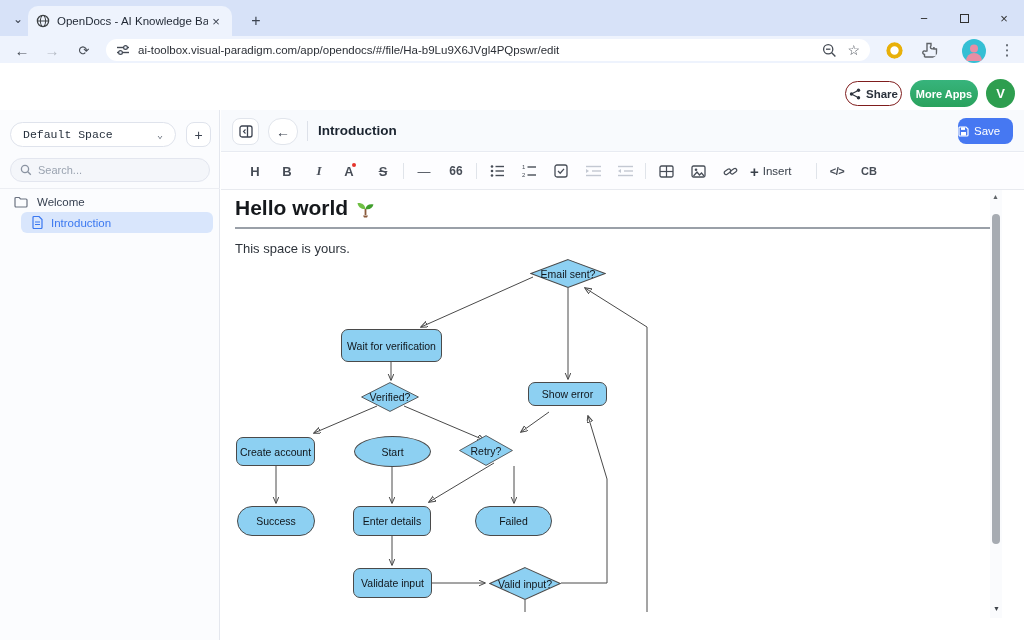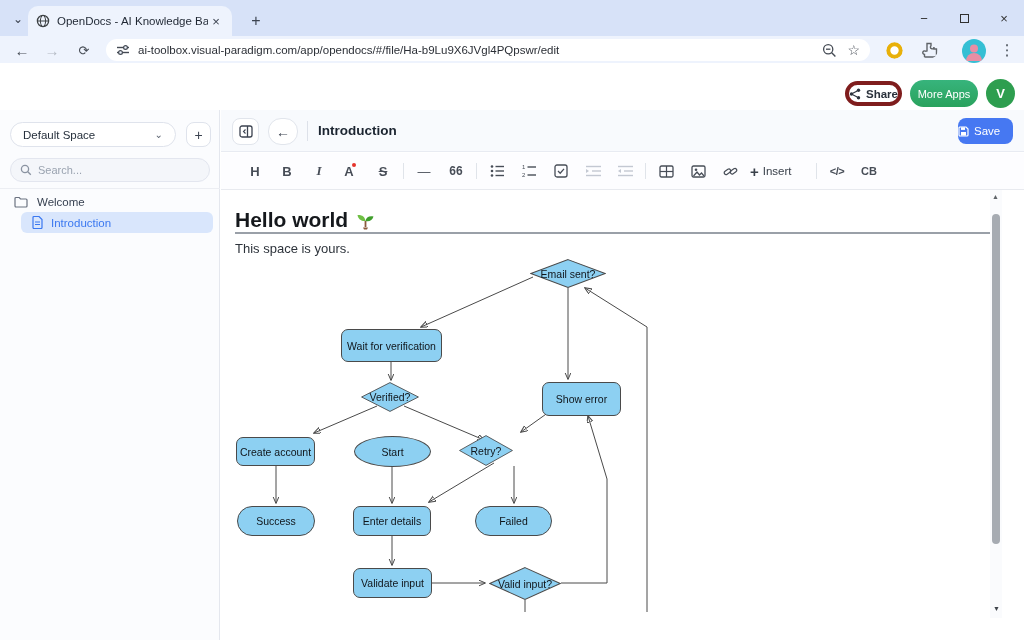--- a/index.html
+++ b/index.html
@@ -25,32 +25,32 @@
   .omnibox { position:absolute; left:106px; top:3px; width:764px; height:22px; background:#fff; border-radius:12px;
     display:flex; align-items:center; padding:0 10px; }
   .omni-url { font-size:11.5px; color:#2b2f36; flex:1; white-space:nowrap; overflow:hidden; margin-left:8px; }
 
   
   .appheader { position:absolute; left:0; top:63px; width:1024px; height:47px; background:#fff; border-bottom:1px solid #e7eaf0; }
   .applogo { position:absolute; left:13px; top:10px; width:27px; height:27px; }
   .appname { position:absolute; left:46px; top:9px; font-size:13.5px; font-weight:bold; color:#1f2a37; }
   .poweredby { position:absolute; left:46px; top:26px; font-size:10px; color:#6b7280; }
   .poweredby a { color:#6b7280; text-decoration:underline; }
-  .share-btn { position:absolute; left:845px; top:81px; width:57px; height:25px; background:#fff; border:4px solid #7f1d1d;
+  .share-btn { position:absolute; left:845px; top:81px; width:57px; height:25px; background:#fff; border:1px solid #7f1d1d;
     border-radius:13px; display:flex; align-items:center; justify-content:center; gap:5px; font-size:11.5px; font-weight:bold; color:#2b323c; cursor:pointer; }
   .moreapps-btn { position:absolute; left:910px; top:80px; width:68px; height:27px; border:none; border-radius:14px;
-    background:linear-gradient(180deg,#37b47c,var(--brand-green,#2aa25d)); color:#fff; font-size:11px; font-weight:normal;
+    background:linear-gradient(180deg,#37b47c,var(--brand-green,#2aa25d)); color:#fff; font-size:11px; font-weight:bold;
     display:flex; align-items:center; justify-content:center; cursor:pointer; font-family:inherit; }
   .user-avatar { position:absolute; left:986px; top:79px; width:29px; height:29px; border-radius:50%; background:#2e9e4f;
     color:#fff; font-size:13px; font-weight:bold; display:flex; align-items:center; justify-content:center; cursor:pointer; }
 
   
   .sidebar { position:absolute; left:0; top:110px; width:220px; height:530px; background:#fbfcfe; border-right:1px solid #e4e7ee; }
   .space-select { position:absolute; left:10px; top:12px; width:166px; height:25px; background:#fff; border:1px solid #dfe3ec;
-    border-radius:13px; display:flex; align-items:center; justify-content:space-between; padding:0 12px; font-size:11.5px; color:#26303c; cursor:pointer; }
+    border-radius:13px; display:flex; align-items:center; justify-content:space-between; padding:0 12px; font-size:11.5px; color:#26303c; cursor:pointer;font-family:Liberation Mono, monospace; }
   .space-chevron { font-size:10px; color:#5b6370; }
   .add-page-btn { position:absolute; left:186px; top:12px; width:25px; height:25px; background:#fff; border:1px solid #dfe3ec;
     border-radius:8px; display:flex; align-items:center; justify-content:center; font-size:14px; color:#3c4350; cursor:pointer; }
   .searchbox { position:absolute; left:10px; top:48px; width:200px; height:24px; background:#f4f6fa; border:1px solid #e3e6ef;
     border-radius:12px; display:flex; align-items:center; padding:0 9px; gap:6px; }
   .searchbox input { border:none; outline:none; background:transparent; font-size:11px; color:#3c4350; width:150px; font-family:inherit; }
   .searchbox input::placeholder { color:#9aa3b0; }
   .side-divider { position:absolute; left:0; top:78px; width:220px; height:1px; background:#eceef3; }
   .tree-folder { position:absolute; left:14px; top:86px; width:196px; height:18px; display:flex; align-items:flex-start; gap:9px;
     font-size:11.5px; color:#374151; cursor:pointer; }
@@ -74,21 +74,21 @@
   .tbi.disabled { color:#c3c8d2; cursor:default; }
   .tbdiv { width:1px; height:16px; background:#e0e4ea; flex:0 0 auto; }
   .tbi .acolor { position:relative; font-weight:bold; font-size:13px; }
   .tbi.strike { text-decoration:line-through; font-weight:bold; }
   .tb-insert { display:flex; align-items:center; gap:4px; font-size:11.5px; color:#3a414b; width:58px; cursor:pointer; flex:0 0 auto; }
   .tb-insert .plus { font-size:15px; font-weight:bold; }
   .tbi.code { font-size:11px; font-weight:bold; letter-spacing:-0.5px; }
 
   
   .editor { position:absolute; left:221px; top:190px; width:803px; height:428px; background:#fff; }
-  .h1wrap { position:absolute; left:235px; top:196px; width:755px; border-bottom:2px solid #9aa0a8; display:flex; align-items:center; gap:8px;margin-top:12px; }
+  .h1wrap { position:absolute; left:235px; top:196px; width:755px; border-bottom:2px solid #9aa0a8; padding-bottom:7px; display:flex; align-items:center; gap:8px; }
   .h1wrap h1 { font-size:21px; font-weight:bold; color:#15181c; }
   .para { position:absolute; left:235px; top:241px; font-size:13px; color:#2d333b; }
 
   
   .edges { position:absolute; left:0; top:0; width:1024px; height:640px; pointer-events:none; }
   .edges path, .edges line { stroke:var(--node-stroke,#4a4a4a); stroke-width:1; fill:none; }
   .fc-node { position:absolute; display:flex; align-items:center; justify-content:center; font-size:10.5px; color:#10151a; text-align:center; }
   .fc-rect { background:var(--node-fill,#8dd0f2); border:1px solid var(--node-stroke,#4a4a4a); border-radius:7px; }
   .fc-stadium { background:var(--node-fill,#8dd0f2); border:1px solid var(--node-stroke,#4a4a4a); border-radius:15px; }
   .fc-ellipse { background:var(--node-fill,#8dd0f2); border:1px solid var(--node-stroke,#4a4a4a); border-radius:50%; }
@@ -359,21 +359,21 @@
   </div>
   <div class="fc-node fc-rect" style="left:341px;top:329px;width:101px;height:33px;">
     <span>Wait for verification</span>
   </div>
   <div class="fc-node fc-diamond" style="left:361px;top:382px;width:58px;height:30px;">
     <svg viewBox="0 0 100 50" preserveAspectRatio="none">
         <polygon points="50,1 99,25 50,49 1,25"></polygon>
       </svg>
     <span>Verified?</span>
   </div>
-  <div class="fc-node fc-rect" style="left:528px;top:382px;width:79px;height:34px;margin-left:14px;">
+  <div class="fc-node fc-rect" style="left:528px;top:382px;width:79px;height:24px;">
     <span>Show error</span>
   </div>
   <div class="fc-node fc-rect" style="left:236px;top:437px;width:79px;height:29px;">
     <span>Create account</span>
   </div>
   <div class="fc-node fc-ellipse" style="left:354px;top:436px;width:77px;height:31px;">
     <span>Start</span>
   </div>
   <div class="fc-node fc-diamond" style="left:459px;top:435px;width:54px;height:31px;justify-content:center;">
     <svg viewBox="0 0 100 50" preserveAspectRatio="none">

